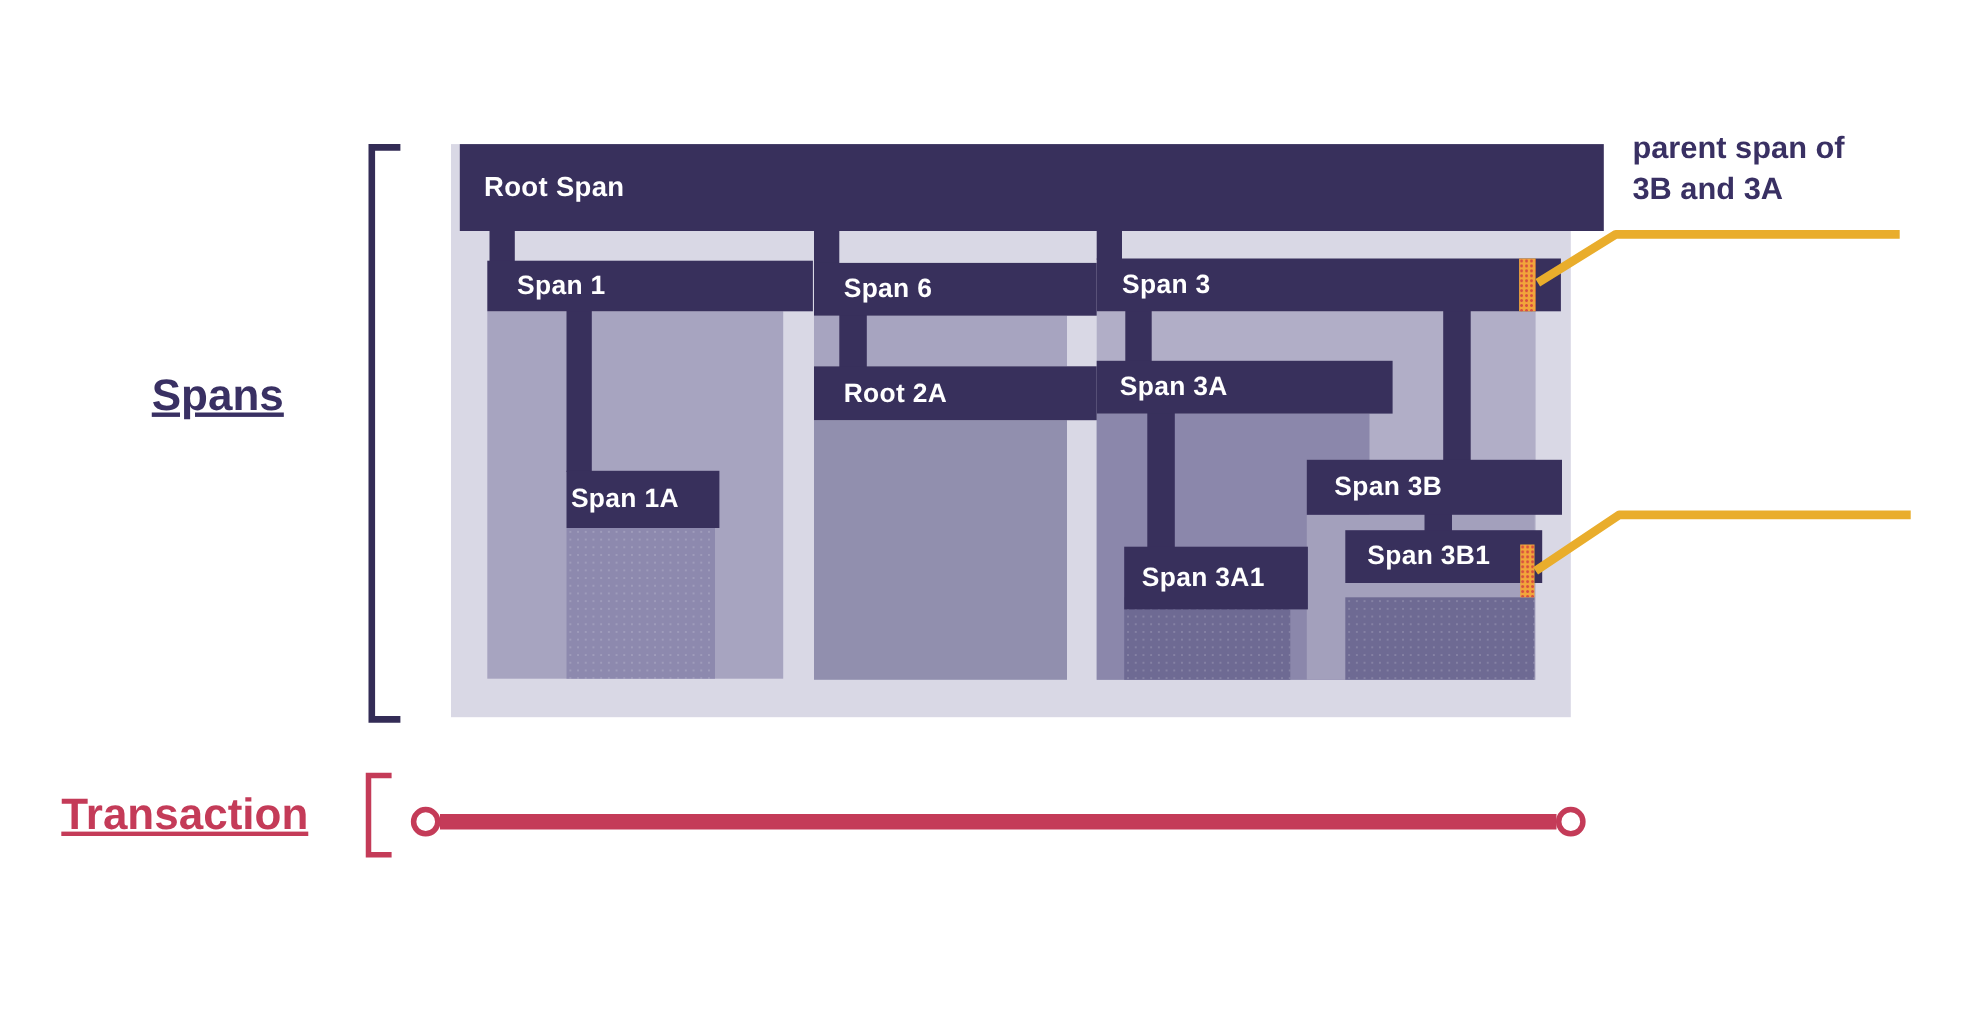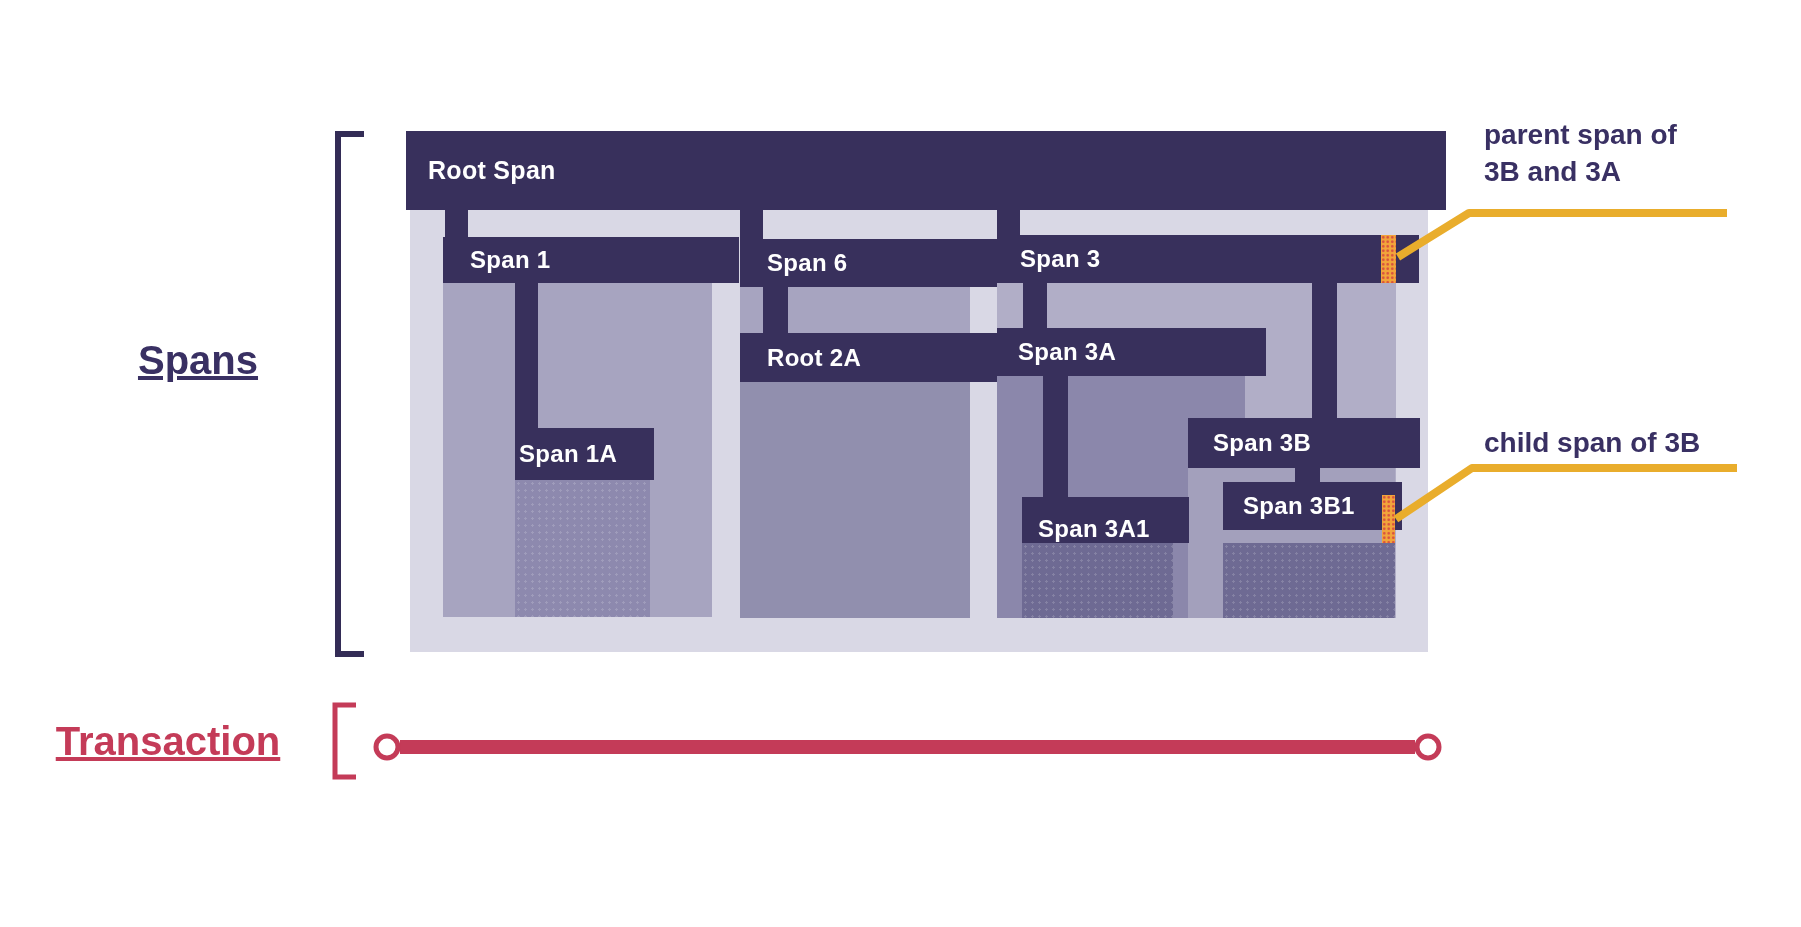--- a/index.html
+++ b/index.html
@@ -48,21 +48,21 @@
   <div class="abs stem" style="left:445px;top:209px;width:23px;height:29px;"></div>
   <div class="abs stem" style="left:740px;top:209px;width:23px;height:31px;"></div>
   <div class="abs stem" style="left:997px;top:209px;width:23px;height:27px;"></div>
   <div class="abs stem" style="left:515px;top:282px;width:23px;height:147px;"></div>
   <div class="abs stem" style="left:763px;top:286px;width:25px;height:48px;"></div>
   <div class="abs stem" style="left:1023px;top:282px;width:24px;height:47px;"></div>
   <div class="abs stem" style="left:1312px;top:282px;width:25px;height:137px;"></div>
   <div class="abs stem" style="left:1043px;top:375px;width:25px;height:123px;"></div>
   <div class="abs stem" style="left:1295px;top:467px;width:25px;height:29px;"></div>
 
-  <div class="abs bar" style="left:406px;top:131px;width:1018px;height:79px;padding-left:22px;font-size:25px;">
+  <div class="abs bar" style="left:418px;top:131px;width:1018px;height:79px;padding-left:22px;font-size:25px;">
     <span class="lbl">Root Span</span>
   </div>
 
   <div class="abs bar" style="left:443px;top:237px;width:269px;height:46px;padding-left:27px;">
     <span class="lbl">Span 1</span>
   </div>
 
   <div class="abs bar" style="left:740px;top:239px;width:230px;height:48px;padding-left:27px;">
     <span class="lbl">Span 6</span>
   </div>
@@ -80,21 +80,21 @@
   </div>
 
   <div class="abs bar" style="left:1188px;top:418px;width:207px;height:50px;padding-left:25px;">
     <span class="lbl">Span 3B</span>
   </div>
 
   <div class="abs bar" style="left:515px;top:428px;width:135px;height:52px;padding-left:4px;">
     <span class="lbl">Span 1A</span>
   </div>
 
-  <div class="abs bar" style="left:1022px;top:497px;width:151px;height:46px;padding-left:16px;align-items:flex-end;">
+  <div class="abs bar" style="left:1022px;top:497px;width:151px;height:57px;padding-left:16px;">
     <span class="lbl">Span 3A1</span>
   </div>
 
   <div class="abs bar" style="left:1223px;top:482px;width:159px;height:48px;padding-left:20px;">
     <span class="lbl">Span 3B1</span>
   </div>
 
   <div class="abs marker" style="left:1381px;top:235px;width:15px;height:48px;"></div>
   <div class="abs marker" style="left:1382px;top:495px;width:13px;height:48px;"></div>
 
@@ -108,15 +108,14 @@
     <circle cx="1428" cy="747" r="11" fill="#ffffff" stroke="#c43b58" stroke-width="5"></circle>
   </svg>
 
   <div class="abs side-label" style="left:98px;top:340px;width:200px;">Spans</div>
   <div class="abs side-label red" style="left:38px;top:721px;width:260px;">Transaction</div>
 
   <div class="abs note" style="left:1484px;top:116px;">
     <div>parent span of</div>
     <div>3B and 3A</div>
   </div>
-  <div class="abs note" style="left:1484px;top:424px;">child span of 3B</div>
 
 </div>
 
 </body></html>

